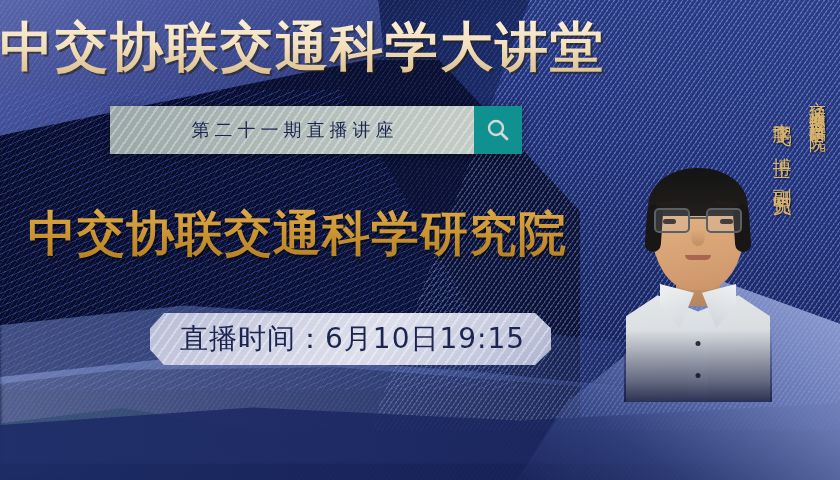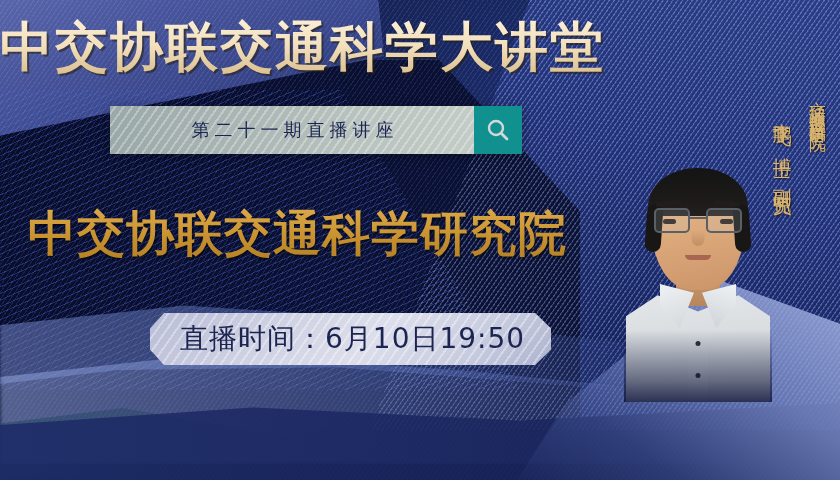--- a/index.html
+++ b/index.html
@@ -364,20 +364,20 @@
       <svg width="26" height="26" viewBox="0 0 26 26">
         <circle cx="11" cy="11" r="7" fill="none" stroke="#d3d7d9" stroke-width="2.4"></circle>
         <line x1="16.2" y1="16.2" x2="22" y2="22" stroke="#d3d7d9" stroke-width="2.8" stroke-linecap="round"></line>
       </svg>
     </div>
   </div>
 
   <div class="headline">中交协联交通科学研究院</div>
 
   <div class="time-box">
-    <span class="time-text">直播时间：6月10日19:50</span>
+    <span class="time-text">直播时间：6月10日19:15</span>
   </div>
 
   <div class="vtext vtext-org">交通运输部公路科学研究院</div>
   <div class="vtext vtext-name">李鹏飞 博士 副研究员</div>
 
 
 </div>
 
 </body></html>

